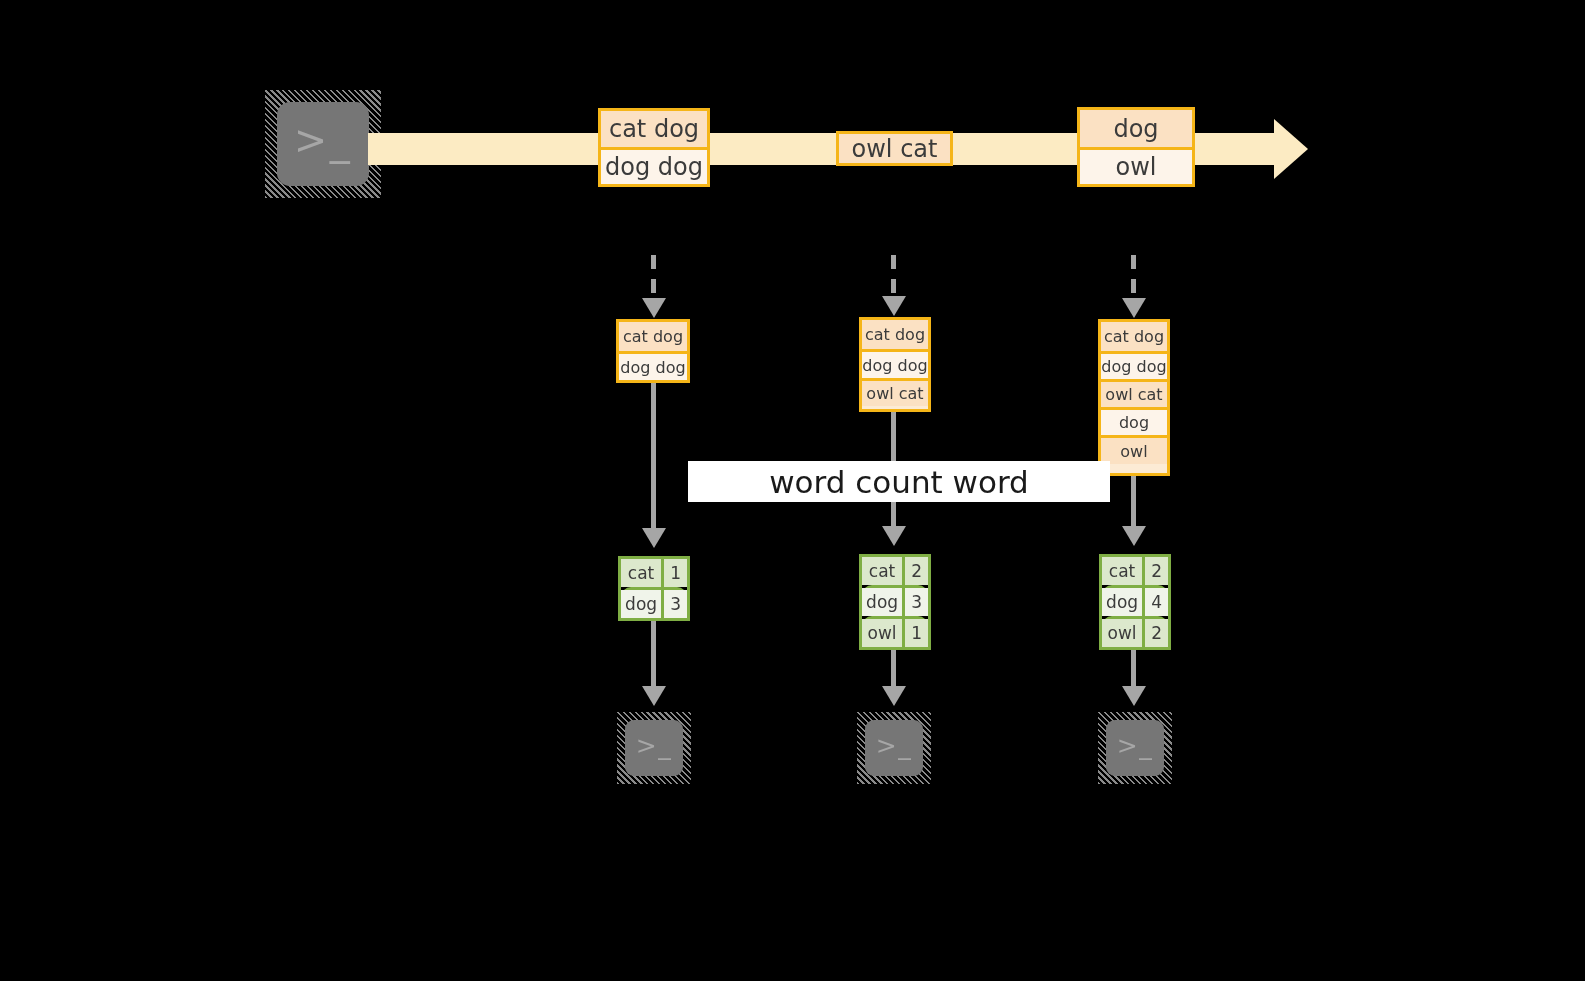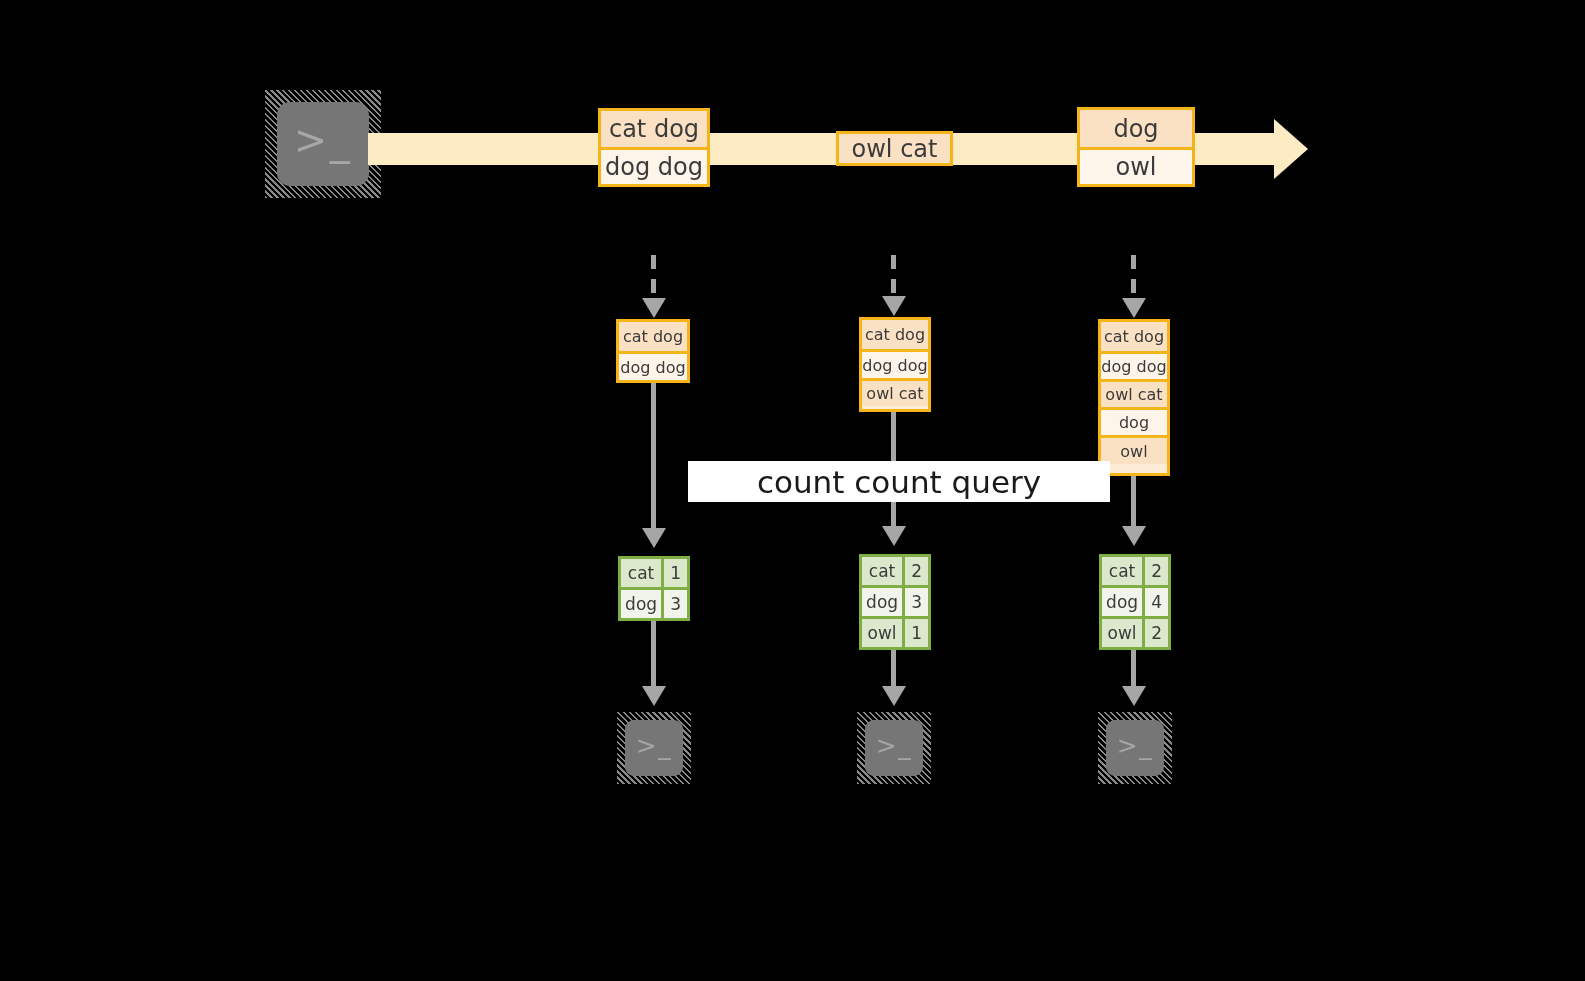--- a/index.html
+++ b/index.html
@@ -90,20 +90,21 @@
   
   .res {
     position: absolute;
     border: 3px solid #7FAE44;
     display: flex;
     flex-direction: column;
   }
   .res .trow {
     display: flex;
     flex: 1 1 auto;
+    border-radius: 10px;
   }
   .res .trow + .trow { border-top: 3px solid #7FAE44; }
   .res .cell {
     display: flex;
     align-items: center;
     justify-content: center;
     font-size: 17px;
     color: #3b3b3b;
     white-space: nowrap;
   }
@@ -269,15 +270,15 @@
   </div>
 
   <div class="conn" style="left:1131px; top:650px; height:39px;"></div>
   <div class="arrowhead" style="left:1122px; top:686px;"></div>
 
   <div class="term small" style="left:1098px; top:712px; width:74px; height:72px;">
     <div class="inner"></div>
     <div class="glyph">&gt;_</div>
   </div>
 
-  <div class="query-label" style="left:688px; top:461px; width:422px; height:41px;">count count query</div>
+  <div class="query-label" style="left:688px; top:461px; width:422px; height:41px;">word count word</div>
 
 </div>
 
 </body></html>

